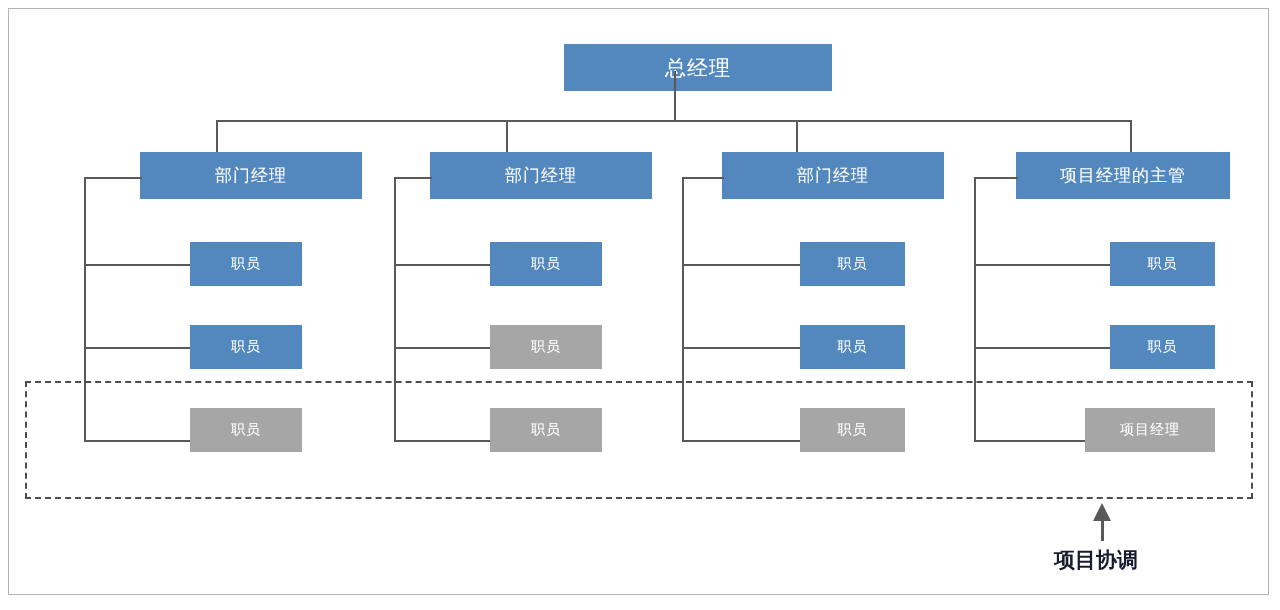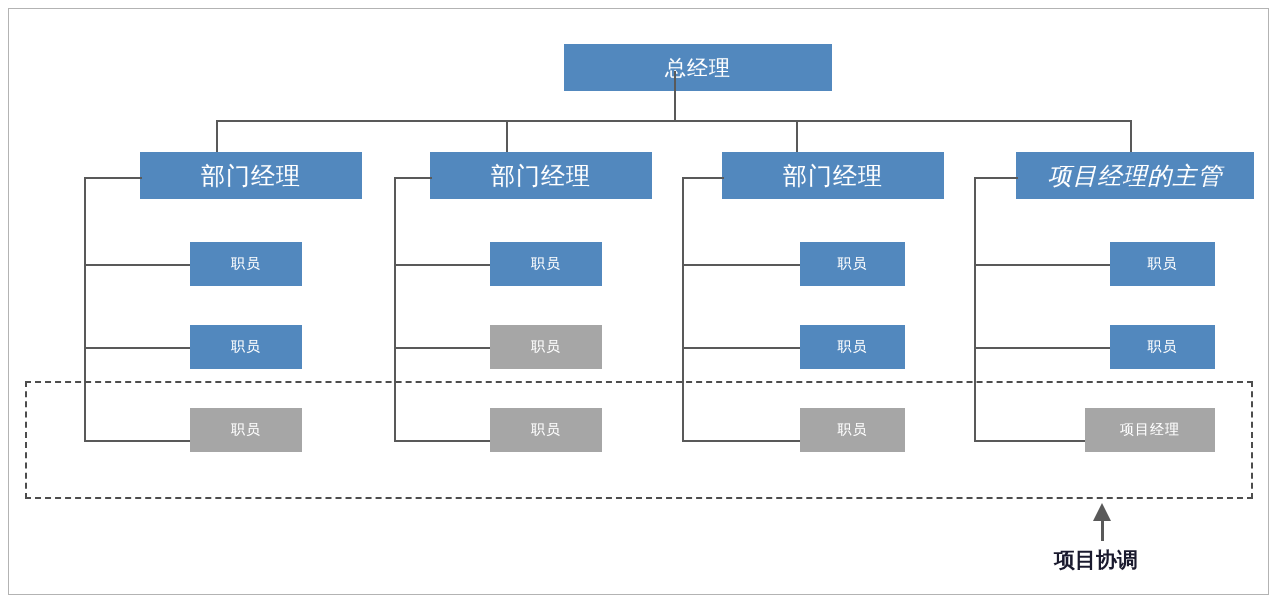--- a/index.html
+++ b/index.html
@@ -35,21 +35,21 @@
     justify-content: center;
     color: #ffffff;
     letter-spacing: 1px;
     text-shadow: 0 0 1px rgba(255,255,255,0.25);
     white-space: nowrap;
     user-select: none;
   }
   .node.blue { background: #5288be; }
   .node.gray { background: #a6a6a6; }
   .node.lvl1 { font-size: 21px; }
-  .node.lvl2 { font-size: 24px; text-align: right; }
+  .node.lvl2 { font-size: 17px; text-align: right; }
   .node.lvl3 { font-size: 14px; }
 
   
   .line {
     position: absolute;
     background: #595959;
   }
   .vline { width: 2px; }
   .hline { height: 2px; }
 
@@ -146,21 +146,21 @@
   <div class="line vline" style="left:682px; top:177px; height:264px;"></div>
   <div class="line hline" style="left:682px; top:177px; width:42px;"></div>
   <div class="line hline" style="left:682px; top:264px; width:120px;"></div>
   <div class="line hline" style="left:682px; top:347px; width:120px;"></div>
   <div class="line hline" style="left:682px; top:440px; width:120px;"></div>
 
   <div class="node blue lvl3" style="left:800px; top:242px; width:105px; height:44px;">职员</div>
   <div class="node blue lvl3" style="left:800px; top:325px; width:105px; height:44px;">职员</div>
   <div class="node gray lvl3" style="left:800px; top:408px; width:105px; height:44px;">职员</div>
 
-  <div class="node blue lvl2" style="left:1016px; top:152px; width:238px; height:47px;font-style:italic;">项目经理的主管</div>
+  <div class="node blue lvl2" style="left:1016px; top:152px; width:214px; height:47px;">项目经理的主管</div>
   <div class="line vline" style="left:974px; top:177px; height:264px;"></div>
   <div class="line hline" style="left:974px; top:177px; width:44px;"></div>
   <div class="line hline" style="left:974px; top:264px; width:138px;"></div>
   <div class="line hline" style="left:974px; top:347px; width:138px;"></div>
   <div class="line hline" style="left:974px; top:440px; width:138px;"></div>
 
   <div class="node blue lvl3" style="left:1110px; top:242px; width:105px; height:44px;">职员</div>
   <div class="node blue lvl3" style="left:1110px; top:325px; width:105px; height:44px;">职员</div>
   <div class="node gray lvl3" style="left:1085px; top:408px; width:130px; height:44px;">项目经理</div>
 

